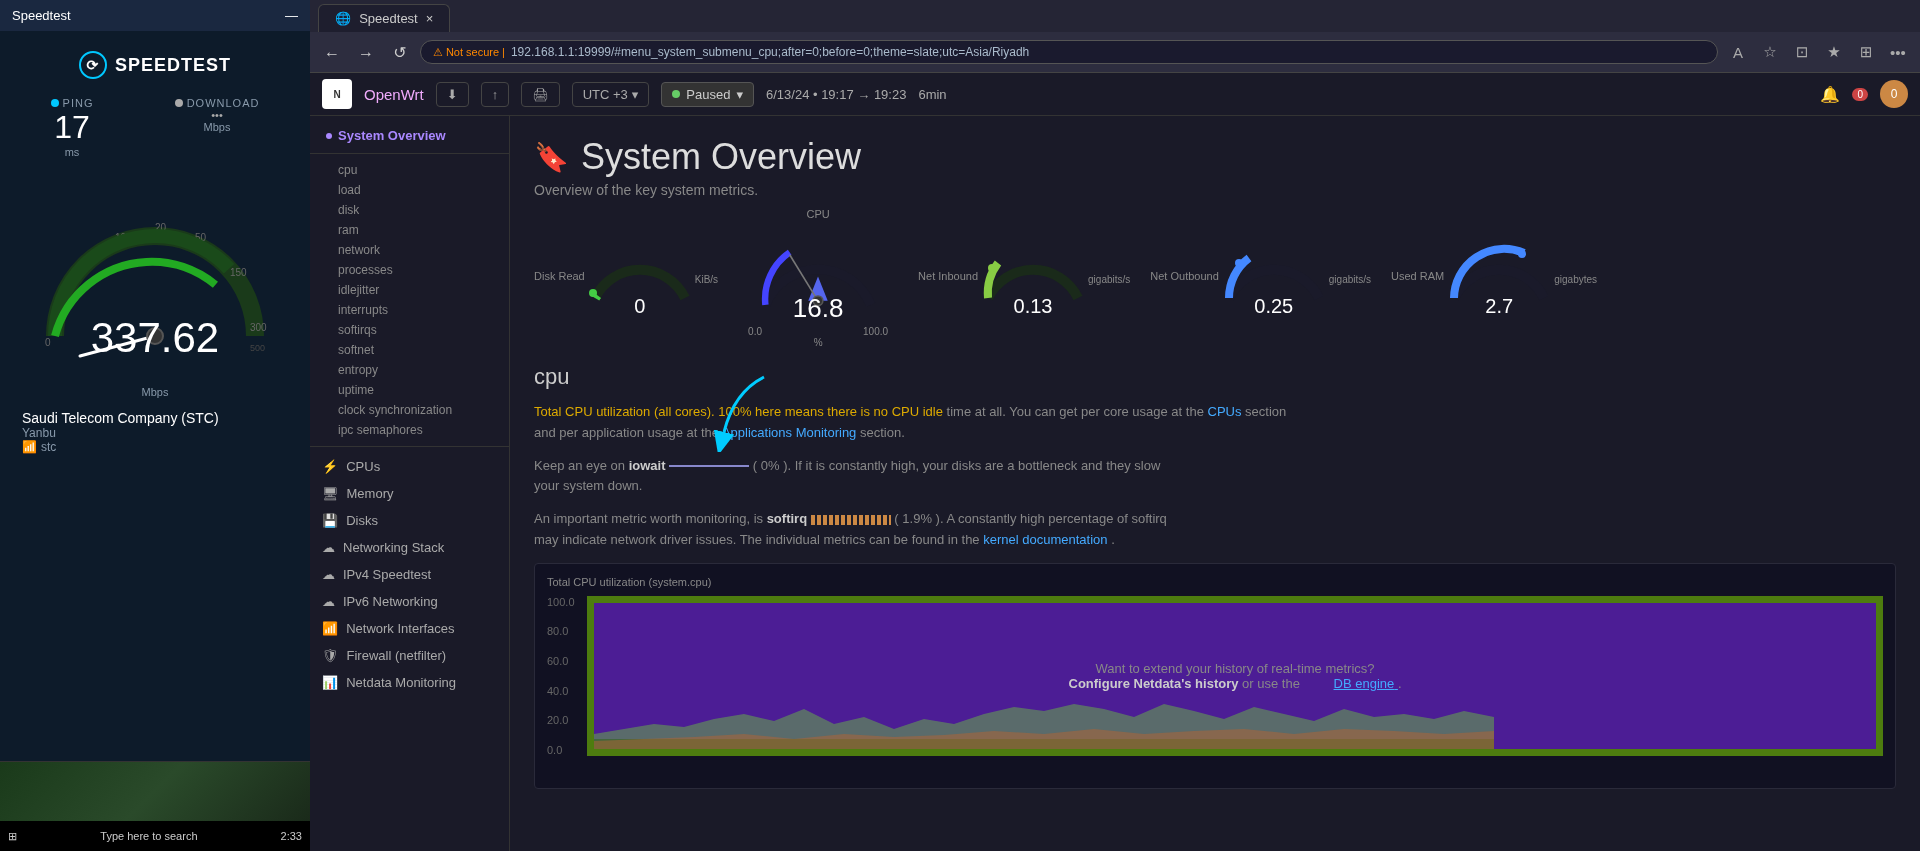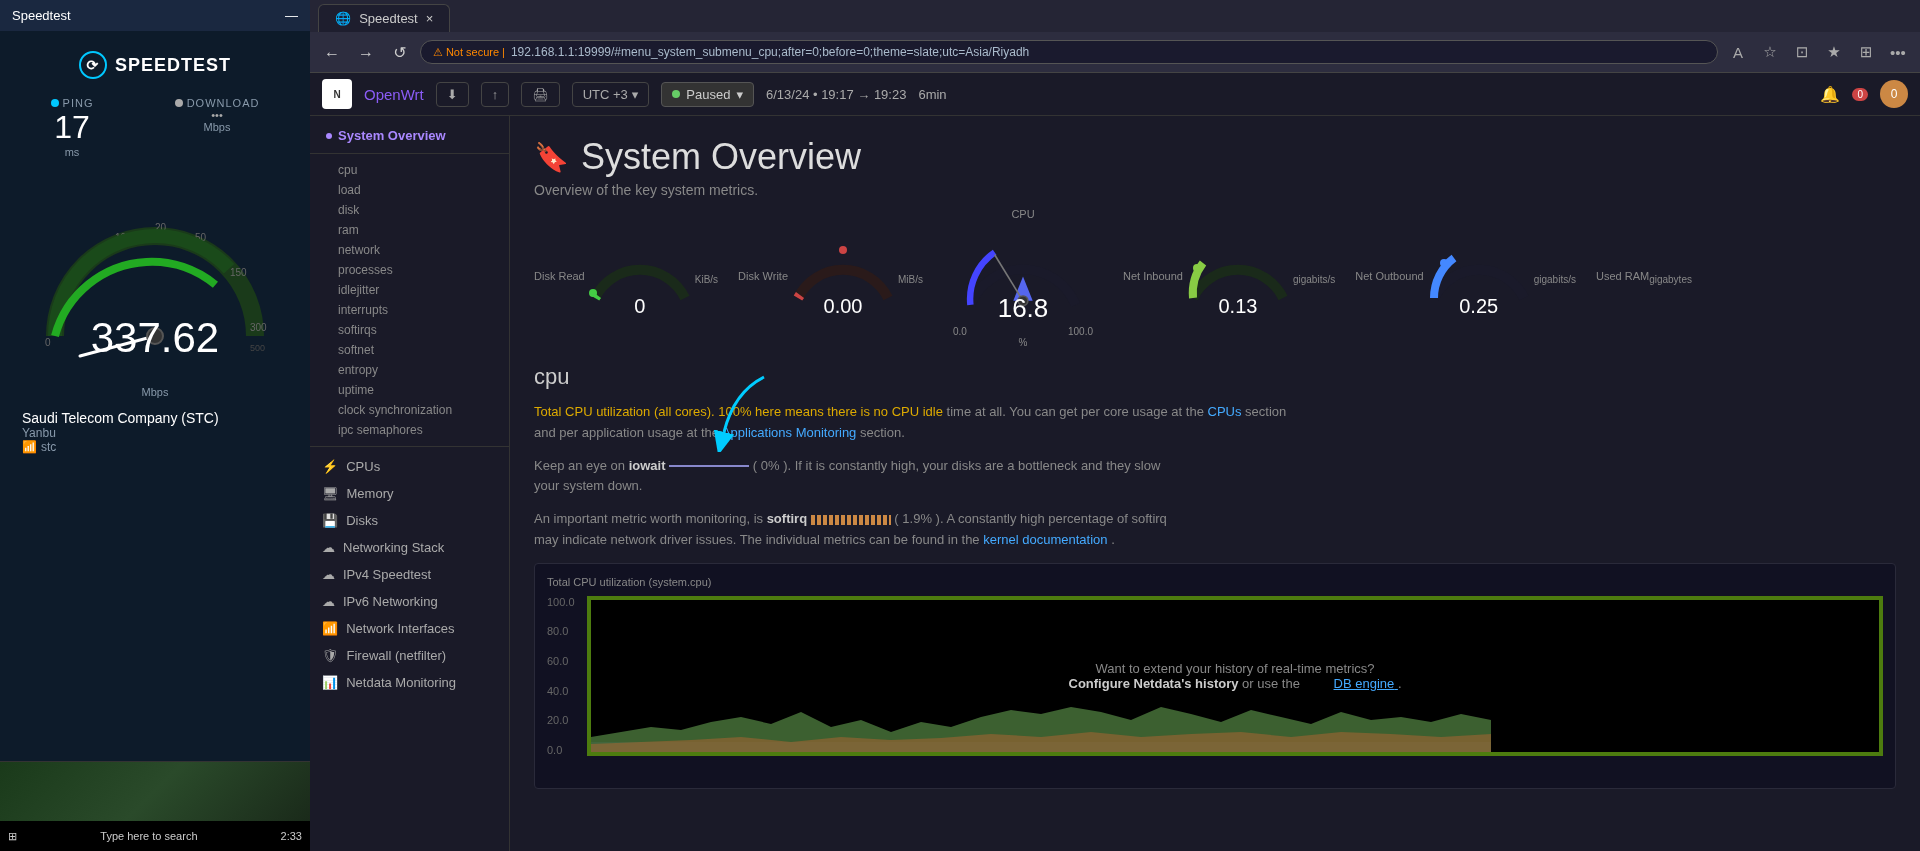--- a/index.html
+++ b/index.html
@@ -267,21 +267,21 @@
       background: white;
       border-radius: 4px;
       display: flex;
       align-items: center;
       justify-content: center;
       font-weight: bold;
       color: #333;
       font-size: 10px;
     }
     .openwrt-label {
-      color: #8b5cf6;
+      color: #f0abfc;
       font-size: 15px;
       font-weight: 500;
     }
 
     
     .netdata-sidebar {
       width: 200px;
       background: #1a1a28;
       border-right: 1px solid #333;
       overflow-y: auto;
@@ -455,22 +455,22 @@
       flex-direction: column;
       justify-content: space-between;
       font-size: 11px;
       color: #666;
       width: 35px;
     }
     .chart-content {
       margin-left: 40px;
       height: 160px;
       position: relative;
-      background: #000000;
-      border: 4px solid #4d7c0f;
+      background: #4c1d95;
+      border: 7px solid #4d7c0f;
     }
     .chart-cta {
       position: absolute;
       top: 50%;
       left: 50%;
       transform: translate(-50%, -50%);
       text-align: center;
       color: #888;
       font-size: 13px;
     }
@@ -762,32 +762,20 @@
               <svg viewBox="0 0 110 70" width="110" height="70">
                 <path d="M 10 60 A 50 50 0 0 1 100 60" fill="none" stroke="#1a2a1a" stroke-width="10"></path>
                 <path d="M 10 60 A 50 50 0 0 1 12 57" fill="none" stroke="#44cc44" stroke-width="10"></path>
                 <circle cx="8" cy="55" r="4" fill="#44cc44"></circle>
               </svg>
               <div class="gauge-value">0</div>
             </div>
             <div class="gauge-unit">KiB/s</div>
           </div>
 
-          <div class="gauge-widget">
-            <div class="gauge-title">Disk Write</div>
-            <div class="gauge-svg-container">
-              <svg viewBox="0 0 110 70" width="110" height="70">
-                <path d="M 10 60 A 50 50 0 0 1 100 60" fill="none" stroke="#2a1a1a" stroke-width="10"></path>
-                <path d="M 10 60 A 50 50 0 0 1 12 57" fill="none" stroke="#cc4444" stroke-width="10"></path>
-                <circle cx="55" cy="12" r="4" fill="#cc4444"></circle>
-              </svg>
-              <div class="gauge-value">0.00</div>
-            </div>
-            <div class="gauge-unit">MiB/s</div>
-          </div>
 
           <div class="cpu-gauge-container">
             <div class="gauge-title">CPU</div>
             <svg viewBox="0 0 160 110" width="160" height="110">
 
               <path d="M 15 100 A 70 70 0 0 1 145 100" fill="none" stroke="#1a1a2a" stroke-width="12"></path>
 
               <path d="M 15 100 A 70 70 0 0 1 45 35" fill="none" stroke="#4444ff" stroke-width="8"></path>
 
               <polygon points="80,65 68,95 92,95" fill="#5566ee"></polygon>
@@ -826,20 +814,28 @@
                 <path d="M 10 60 A 50 50 0 0 1 30 20" fill="none" stroke="#4488ff" stroke-width="8"></path>
                 <circle cx="20" cy="25" r="4" fill="#4488ff"></circle>
               </svg>
               <div class="gauge-value">0.25</div>
             </div>
             <div class="gauge-unit">gigabits/s</div>
           </div>
 
           <div class="gauge-widget">
             <div class="gauge-title">Used RAM</div>
+            <div class="gauge-svg-container">
+              <svg viewBox="0 0 110 70" width="110" height="70">
+                <path d="M 10 60 A 50 50 0 0 1 100 60" fill="none" stroke="#1a1a2a" stroke-width="10"></path>
+                <path d="M 10 60 A 50 50 0 0 1 80 15" fill="none" stroke="#4488ff" stroke-width="8"></path>
+                <circle cx="78" cy="16" r="4" fill="#4488ff"></circle>
+              </svg>
+              <div class="gauge-value">2.7</div>
+            </div>
             <div class="gauge-unit">gigabytes</div>
           </div>
         </div>
 
         <div class="cpu-section">
           <div class="section-title">cpu</div>
 
           <div style="position:relative;margin-bottom:8px;">
             <svg width="80" height="80" style="position:absolute;left:170px;top:-30px;z-index:10;">
               <defs>

